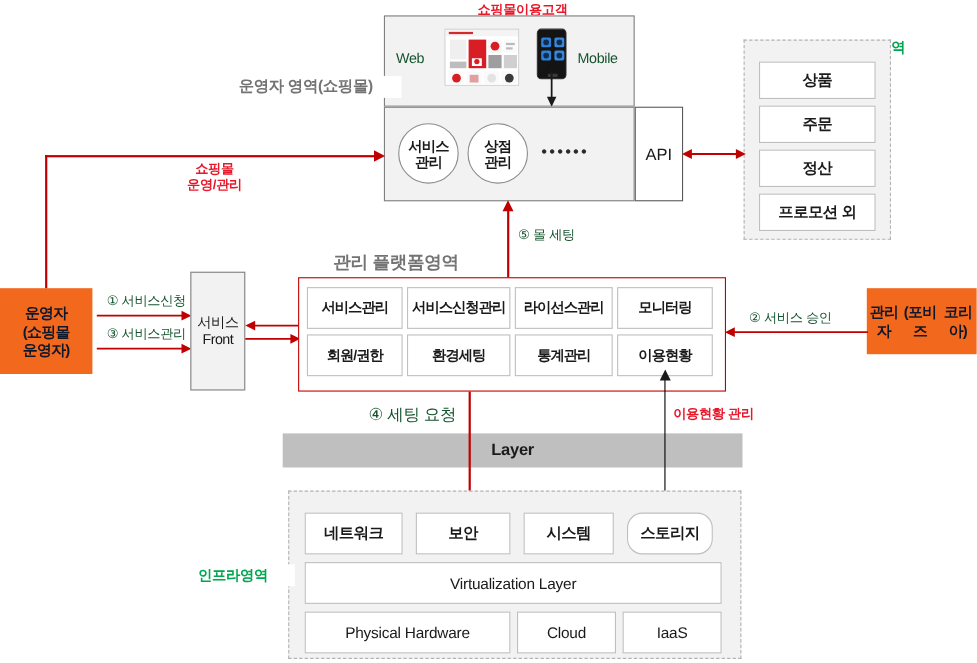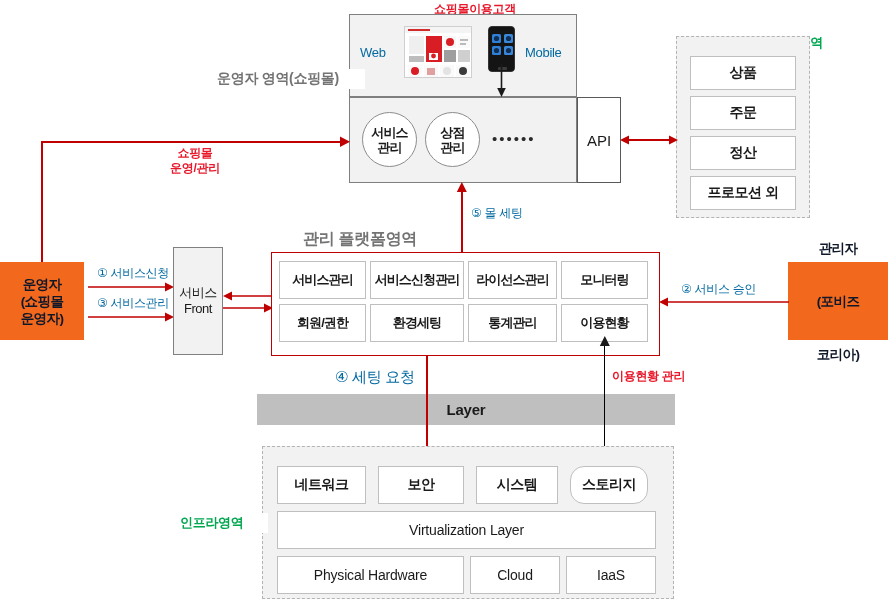--- a/index.html
+++ b/index.html
@@ -7,21 +7,21 @@
     width:888px;height:603px;position:relative;overflow:hidden;
     font-family:"Liberation Sans","DejaVu Sans",sans-serif;
     color:#1a1a1a;
   }
   .abs{position:absolute;box-sizing:border-box;}
 
   
   .lbl-green{color:#737373;font-weight:bold;font-size:14px;letter-spacing:-.3px;}
   .lbl-green-sm{color:#00a650;font-weight:bold;font-size:13px;letter-spacing:-.3px;}
   .lbl-red{color:#e8172a;font-weight:bold;font-size:12px;letter-spacing:-.3px;text-align:center;line-height:15px;}
-  .lbl-dark{color:#0369a1;font-size:12.5px;letter-spacing:-.3px;}
+  .lbl-dark{color:#14532d;font-size:12.5px;letter-spacing:-.3px;}
   .center{display:flex;align-items:center;justify-content:center;text-align:center;}
   .white-cell{background:#ffffff;border:1px solid #bfbfbf;font-size:14px;font-weight:bold;letter-spacing:-.5px;}
   .white-cell-en{background:#ffffff;border:1px solid #bfbfbf;font-size:14px;letter-spacing:-.2px;}
   .dashed-area{background:#f2f2f2;border:1px dashed #b3b3b3;}
 
   
   #shop-top{left:349px;top:14px;width:228px;height:83px;background:#f2f2f2;border:1px solid #7f7f7f;}
   #shop-bottom{left:349px;top:97px;width:228px;height:86px;background:#f2f2f2;border:1px solid #7f7f7f;}
   #api-box{left:577px;top:97px;width:44px;height:86px;background:#ffffff;border:1px solid #595959;}
 
@@ -231,21 +231,21 @@
 <div class="abs pf-cell center" style="left:561px;top:304px;width:87px;height:38px;">
   <span>이용현황</span>
 </div>
 
 <div class="ln" style="left:461px;top:190px;width:1.6px;height:62px;"></div>
 <svg class="arrow" style="left:455px;top:182px;" width="14" height="12">
   <polygon points="6.8,0 1.8,10 11.8,10" fill="#c00000"></polygon>
 </svg>
 <div class="abs lbl-dark" style="left:471px;top:205px;width:110px;font-size:12px;">⑤ 몰 세팅</div>
 
-<div class="abs orange center" style="left:788px;top:262px;width:100px;height:78px;flex-direction:column;gap:36px;">
+<div class="abs orange center" style="left:788px;top:262px;width:100px;height:60px;">
   <span>관리자</span>
   <span>(포비즈</span>
   <span>코리아)</span>
 </div>
 
 <div class="abs lbl-dark" style="left:681px;top:281px;width:110px;font-size:12px;">② 서비스 승인</div>
 <svg class="arrow" style="left:659px;top:296px;" width="130" height="12">
   <line x1="130" y1="6" x2="8" y2="6" stroke="#c00000" stroke-width="1.6"></line>
   <polygon points="0,6 9,1.6 9,10.4" fill="#c00000"></polygon>
 </svg>

